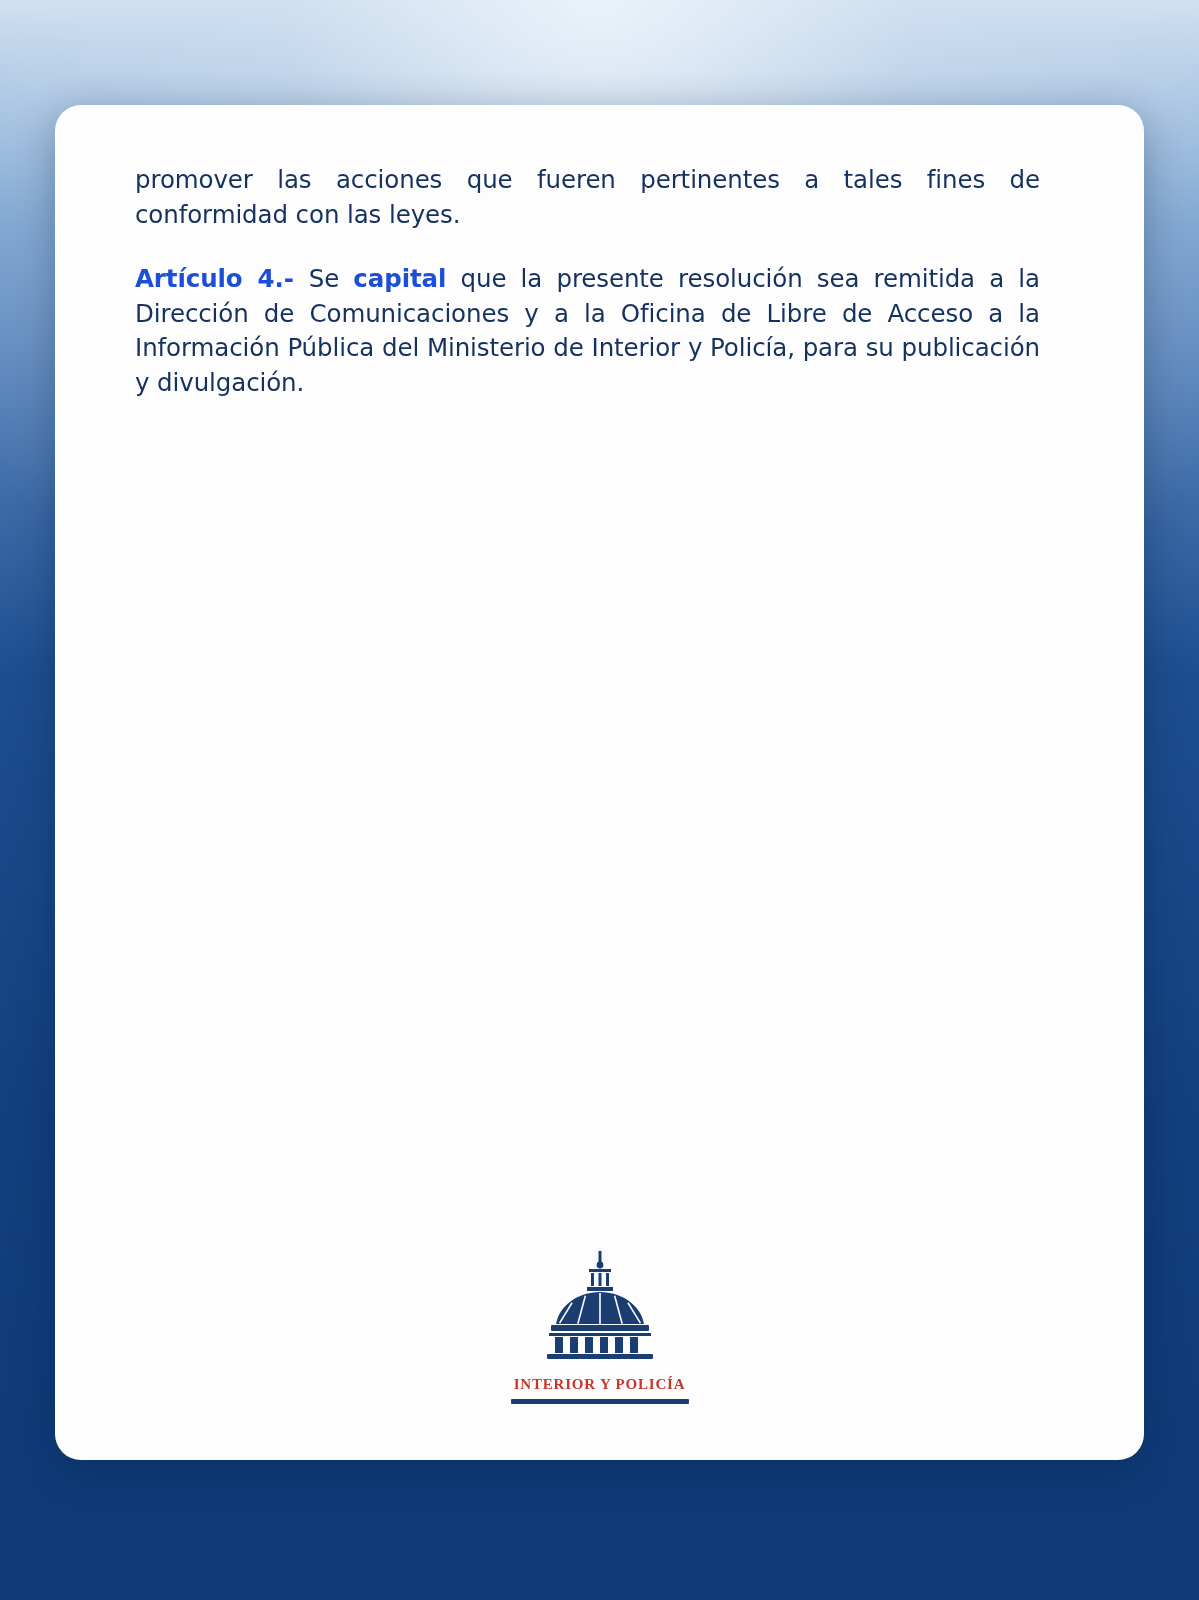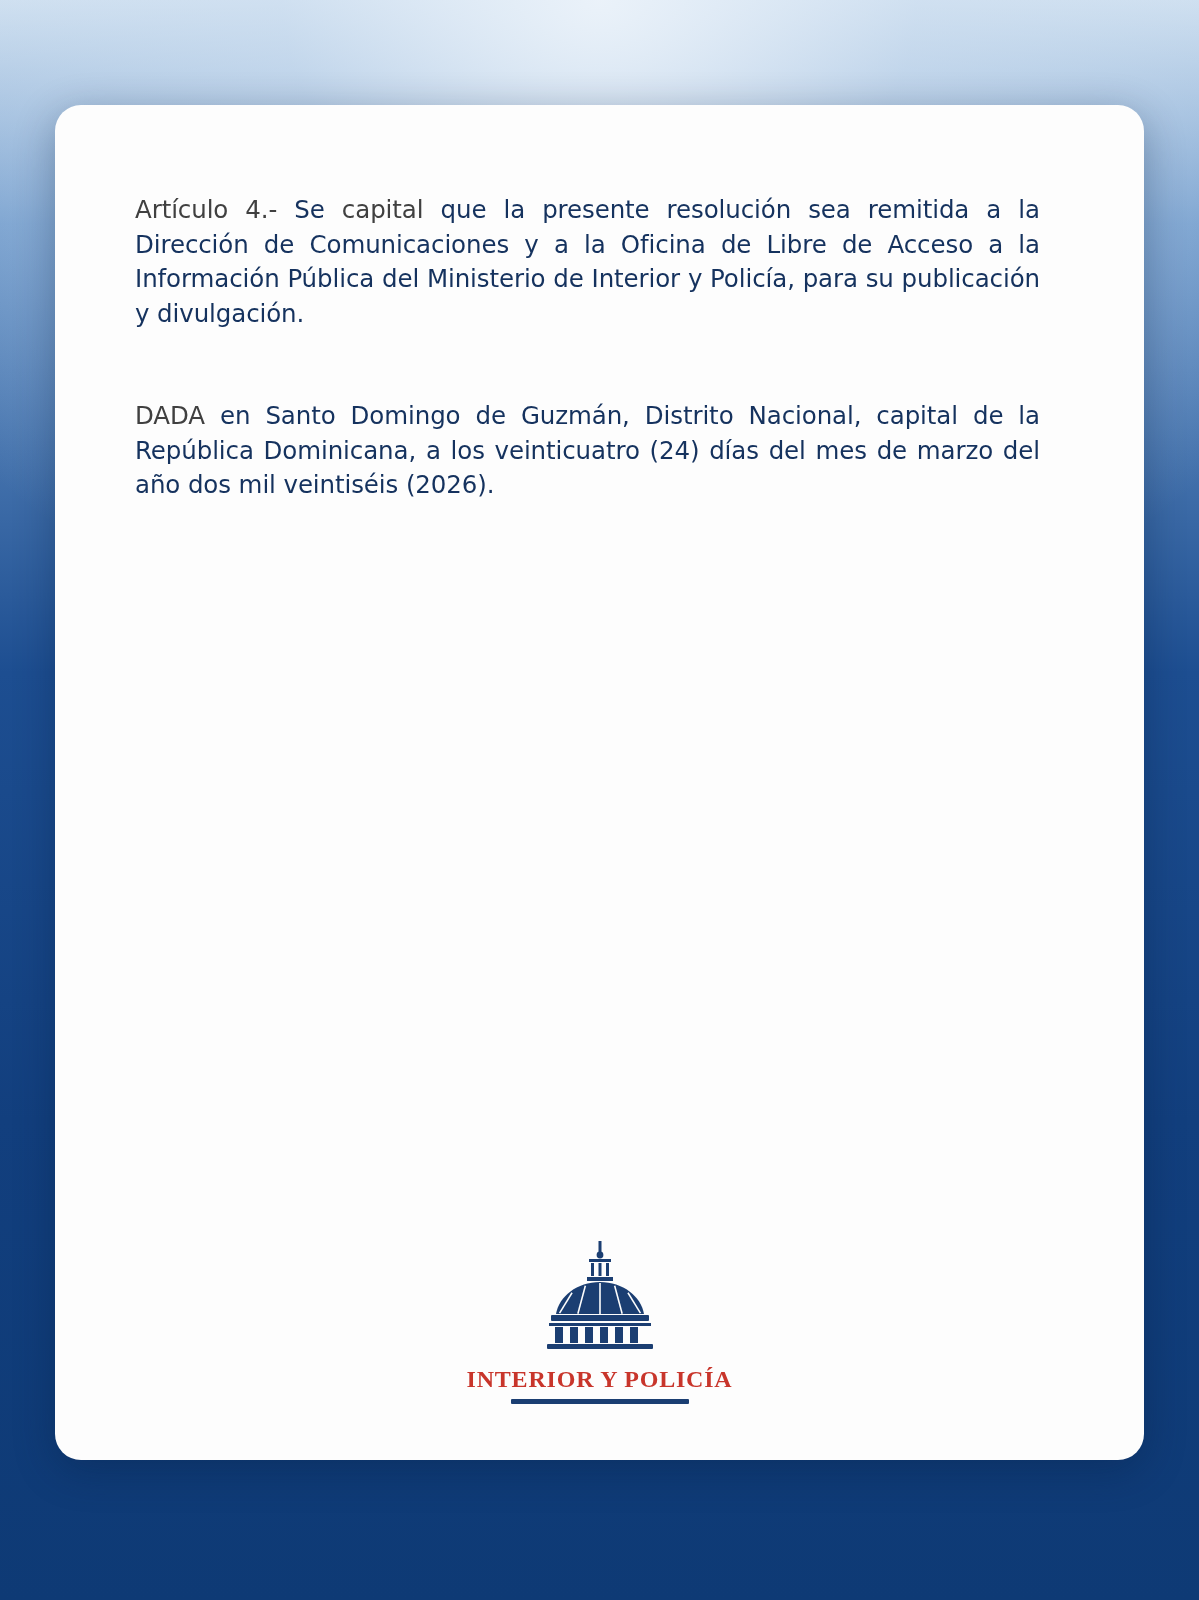--- a/index.html
+++ b/index.html
@@ -48,69 +48,69 @@
     text-align: justify;
     text-justify: inter-word;
     letter-spacing: -0.1px;
   }
   p.para.first {
     text-align: justify;
   }
   .gap-1 { height: 30px; }
   .gap-2 { height: 68px; }
   b, .bold {
-    font-weight: normal;
-    color: #404040;
+    font-weight: bold;
+    color: #1d4ed8;
   }
   
   .footer-emblem {
     position: absolute;
     left: 0;
     right: 0;
     bottom: 56px;
     display: flex;
     flex-direction: column;
     align-items: center;
   }
   .emblem-svg {
     display: block;
   }
   .emblem-text {
     margin-top: 9px;
     font-family: "Liberation Serif", serif;
     font-weight: bold;
-    font-size: 24px;
+    font-size: 15px;
     letter-spacing: 0.8px;
     color: #c8352b;
   }
   .emblem-rule {
     margin-top: 6px;
     width: 178px;
     height: 5px;
     background: #1b3e72;
     border-radius: 1px;
   }
 </style>
 </head>
 <body>
 
 <div class="backdrop"></div>
 
 <div class="page-sheet">
 
   <div class="doc-body">
 
+    <p class="para first"><span>promover las acciones que fueren pertinentes a tales fines de conformidad con las leyes.</span></p>
 
     <div class="gap-1"></div>
 
     <p class="para"><span class="bold">Artículo 4.- </span><span>Se </span><span class="bold">capital</span><span> que la presente resolución sea remitida a la Dirección de Comunicaciones y a la Oficina de Libre de Acceso a la Información Pública del Ministerio de Interior y Policía, para su publicación y divulgación.</span></p>
 
     <div class="gap-2"></div>
 
-    <p class="para"><span class="bold">DADA</span><span> en Santo Domingo de Guzmán, Distrito Nacional, capital de la República Dominicana, a los veinticuatro (24) días del mes de marzo del  año dos mil veintiséis (2026).</span></p>
 
   </div>
 
   <div class="footer-emblem">
     <span>
       <svg class="emblem-svg" width="172" height="118" viewBox="0 0 172 118" xmlns="http://www.w3.org/2000/svg">
         <g fill="#1b3e72">
 
           <rect x="84.5" y="2" width="3" height="12"></rect>
           <circle cx="86" cy="16" r="3.4"></circle>

